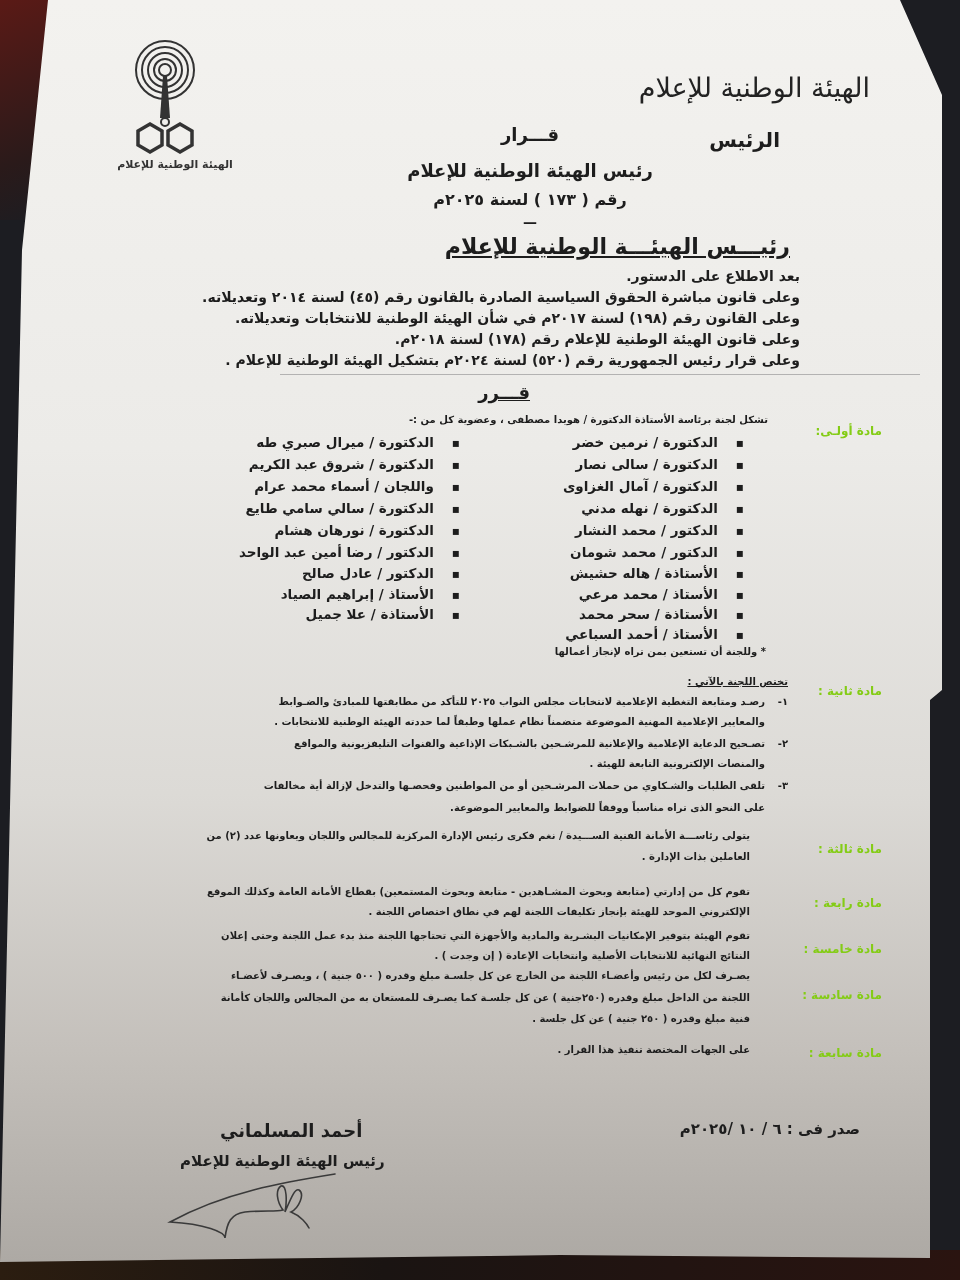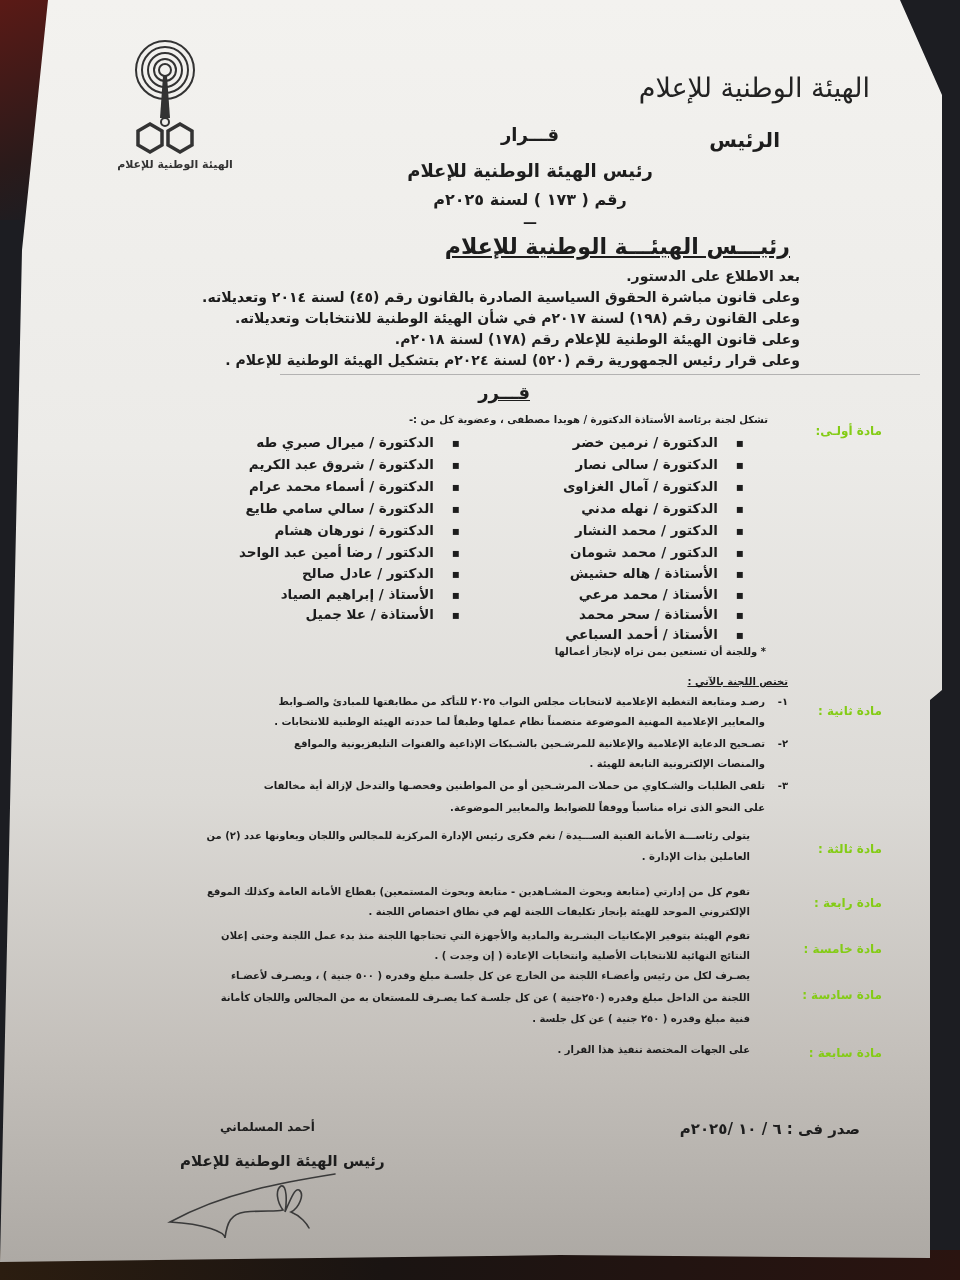--- a/index.html
+++ b/index.html
@@ -87,31 +87,31 @@
   <div class="abs member" style="right:196px;top:500px;">الدكتورة / نهله مدني</div>
   <div class="abs member" style="right:196px;top:522px;">الدكتور / محمد النشار</div>
   <div class="abs member" style="right:196px;top:544px;">الدكتور / محمد شومان</div>
   <div class="abs member" style="right:196px;top:565px;">الأستاذة / هاله حشيش</div>
   <div class="abs member" style="right:196px;top:586px;">الأستاذ / محمد مرعي</div>
   <div class="abs member" style="right:196px;top:606px;">الأستاذة / سحر محمد</div>
   <div class="abs member" style="right:196px;top:626px;">الأستاذ / أحمد السباعي</div>
 
   <div class="abs member" style="right:480px;top:434px;">الدكتورة / ميرال صبري طه</div>
   <div class="abs member" style="right:480px;top:456px;">الدكتورة / شروق عبد الكريم</div>
-  <div class="abs member" style="right:480px;top:478px;">الدكتورة / أسماء محمد عرام</div>
+  <div class="abs member" style="right:480px;top:478px;">واللجان / أسماء محمد عرام</div>
   <div class="abs member" style="right:480px;top:500px;">الدكتورة / سالي سامي طايع</div>
   <div class="abs member" style="right:480px;top:522px;">الدكتورة / نورهان هشام</div>
   <div class="abs member" style="right:480px;top:544px;">الدكتور / رضا أمين عبد الواحد</div>
   <div class="abs member" style="right:480px;top:565px;">الدكتور / عادل صالح</div>
   <div class="abs member" style="right:480px;top:586px;">الأستاذ / إبراهيم الصياد</div>
   <div class="abs member" style="right:480px;top:606px;">الأستاذة / علا جميل</div>
 
   <div class="abs txt" style="right:174px;top:646px;">* وللجنة أن تستعين بمن تراه لإنجاز أعمالها</div>
 
-  <div class="abs article-label" style="top:704px;">مادة ثانية :</div>
+  <div class="abs article-label" style="top:684px;">مادة ثانية :</div>
   <div class="abs txt" style="right:152px;top:676px;text-decoration:underline;">تختص اللجنة بالآتي :</div>
 
   <div class="abs txt" style="right:152px;top:696px;">١-</div>
   <div class="abs txt" style="right:175px;top:696px;">رصـد ومتابعة التغطية الإعلامية لانتخابات مجلس النواب ٢٠٢٥ للتأكد من مطابقتها للمبادئ والضـوابط</div>
   <div class="abs txt" style="right:175px;top:716px;">والمعايير الإعلامية المهنية الموضوعة متضمناً نظام عملها وطبقاً لما حددته الهيئة الوطنية للانتخابات .</div>
 
   <div class="abs txt" style="right:152px;top:738px;">٢-</div>
   <div class="abs txt" style="right:175px;top:738px;">تصـحيح الدعاية الإعلامية والإعلانية للمرشـحين بالشـبكات الإذاعية والقنوات التليفزيونية والمواقع</div>
   <div class="abs txt" style="right:175px;top:758px;">والمنصات الإلكترونية التابعة للهيئة .</div>
 
@@ -133,19 +133,19 @@
 
   <div class="abs article-label" style="top:988px;">مادة سادسة :</div>
   <div class="abs txt" style="right:190px;top:970px;">يصـرف لكل من رئيس وأعضـاء اللجنة من الخارج عن كل جلسـة مبلغ وقدره ( ٥٠٠ جنية ) ، ويصـرف لأعضـاء</div>
   <div class="abs txt" style="right:190px;top:992px;">اللجنة من الداخل مبلغ وقدره (٢٥٠جنية ) عن كل جلسـة كما يصـرف للمستعان به من المجالس واللجان كأمانة</div>
   <div class="abs txt" style="right:190px;top:1013px;">فنية مبلغ وقدره ( ٢٥٠ جنية ) عن كل جلسة .</div>
 
   <div class="abs article-label" style="top:1046px;">مادة سابعة :</div>
   <div class="abs txt" style="right:190px;top:1044px;">على الجهات المختصة تنفيذ هذا القرار .</div>
 
   <div class="abs bold" style="right:80px;top:1120px;font-size:15px;">صدر فى : ٦ / ١٠ /٢٠٢٥م</div>
-  <div class="abs bold" style="left:220px;top:1120px;font-size:12px;direction:rtl;">أحمد المسلماني</div>
+  <div class="abs bold" style="left:220px;top:1120px;font-size:18px;direction:rtl;">أحمد المسلماني</div>
   <div class="abs bold" style="left:180px;top:1152px;font-size:15px;direction:rtl;">رئيس الهيئة الوطنية للإعلام</div>
 
   <svg class="abs signature" width="180" height="70" viewBox="0 0 180 70" style="left:165px;top:1172px;">
     <path d="M170 2 C120 10, 60 20, 5 50 C40 52, 60 60, 60 66 C62 50, 66 42, 80 40 C100 38, 110 40, 118 38 C112 30, 110 18, 116 14 C122 12, 122 30, 120 40 C126 26, 130 16, 134 18 C140 22, 134 36, 126 40 C136 44, 142 52, 144 56" fill="none" stroke="#3a3a3a" stroke-width="1.6" stroke-linecap="round"></path>
   </svg>
 </div>
 
 </body></html>

